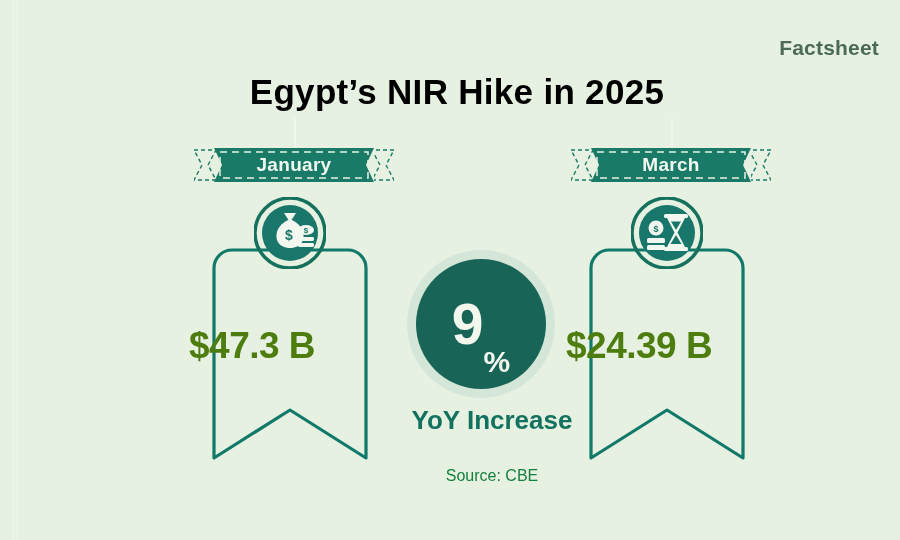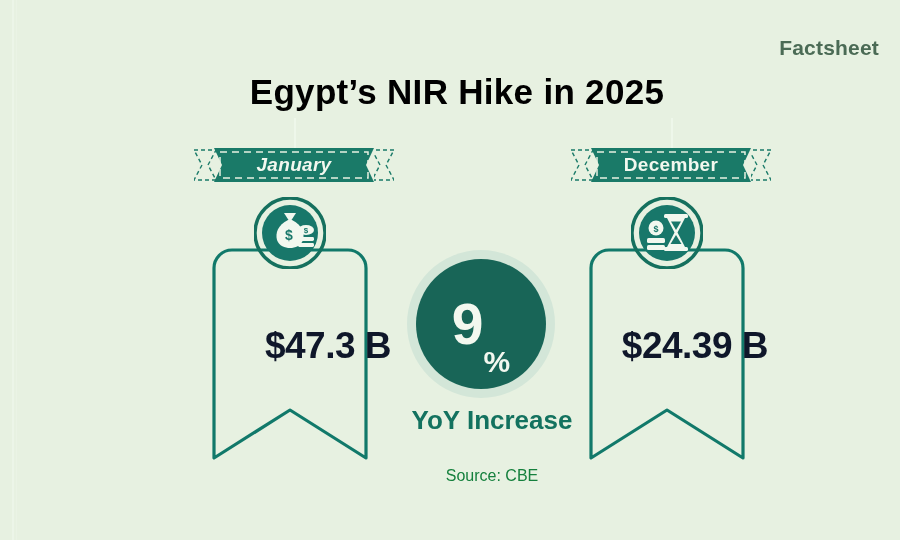--- a/index.html
+++ b/index.html
@@ -67,21 +67,21 @@
   .connector.left  { left: 287px; }
   .connector.right { left: 664px; }
 
   
   .ribbon {
     position: absolute;
     top: 148px;
     width: 200px;
     height: 34px;
   }
-  .ribbon.left  { left: 187px; font-style: italic; }
+  .ribbon.left  { left: 187px; }
   .ribbon.right { left: 564px; }
   .ribbon svg { display: block; width: 200px; height: 34px; }
   .ribbon-label {
     position: absolute;
     left: 0; right: 0; top: 0;
     height: 34px;
     line-height: 34px;
     text-align: center;
     font-size: 19px;
     font-weight: bold;
@@ -97,24 +97,24 @@
     height: 214px;
   }
   .bookmark.left  { left: 204px; }
   .bookmark.right { left: 581px; }
   .bookmark svg { display: block; width: 158px; height: 214px; }
   .bookmark-value {
     position: absolute;
     left: -22px;
     right: -22px;
     top: 78px;
-    text-align: right;
+    text-align: left;
     font-size: 37px;
     font-weight: bold;
-    color: #0f172a;
+    color: #4d7c0f;
     letter-spacing: -.5px;
   }
 
   
   .icon-badge {
     position: absolute;
     top: 197px;
     width: 72px;
     height: 72px;
   }
@@ -211,21 +211,21 @@
   </div>
 
   <div class="ribbon right">
     <svg viewBox="0 0 200 34" xmlns="http://www.w3.org/2000/svg">
       <path d="M0 2 L22 2 L14 17 L22 32 L0 32 L8 17 Z" fill="none" stroke="#1a7a68" stroke-width="1.4" stroke-dasharray="4 3"></path>
       <path d="M200 2 L178 2 L186 17 L178 32 L200 32 L192 17 Z" fill="none" stroke="#1a7a68" stroke-width="1.4" stroke-dasharray="4 3"></path>
       <path d="M20 0 L180 0 L180 34 L20 34 L28 17 Z" fill="#1a7a68"></path>
       <path d="M180 0 L180 34 L172 17 Z" fill="#e7f1e1"></path>
       <rect x="26" y="4" width="148" height="26" fill="none" stroke="#e7f1e1" stroke-width="1.5" stroke-dasharray="7 5"></rect>
     </svg>
-    <div class="ribbon-label">December</div>
+    <div class="ribbon-label">March</div>
   </div>
 
   <div class="bookmark left">
     <svg viewBox="0 0 158 214" xmlns="http://www.w3.org/2000/svg">
       <path d="M3 21 A18 18 0 0 1 21 3 L137 3 A18 18 0 0 1 155 21 L155 211 L79 163 L3 211 Z" fill="none" stroke="#11796a" stroke-width="3.2" stroke-linejoin="round"></path>
     </svg>
     <div class="bookmark-value">$47.3 B</div>
   </div>
 
   <div class="bookmark right">

